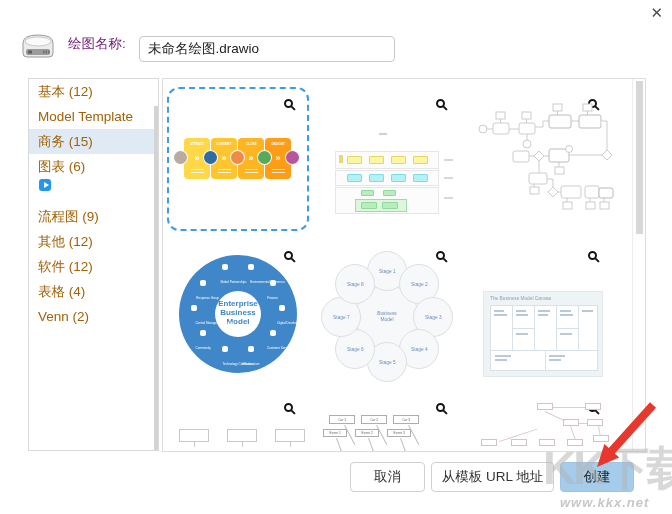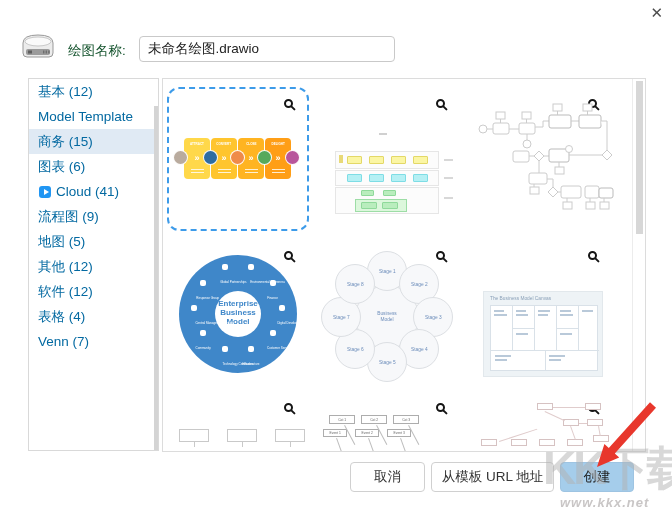--- a/index.html
+++ b/index.html
@@ -2,32 +2,32 @@
 <html><head>
 <meta charset="utf-8">
 <style>
   html,body{margin:0;padding:0;background:#fff;}
   *{box-sizing:border-box;font-family:"Liberation Sans","DejaVu Sans",sans-serif;}
   #dialog{position:relative;width:672px;height:514px;background:#fff;overflow:hidden;}
   .abs{position:absolute;}
 
   
   #close-x{position:absolute;top:5px;right:9px;font-size:15px;color:#4d4d4d;cursor:pointer;line-height:1;}
-  #hdr-label{position:absolute;left:68px;top:42px;font-size:13.5px;color:#14532d;text-align:right;}
+  #hdr-label{position:absolute;left:68px;top:35px;font-size:13.5px;color:#701a75;text-align:right;}
   #filename-input{position:absolute;left:139px;top:36px;width:256px;height:26px;border:1px solid #c9c9c9;border-radius:4px;padding:0 8px;font-size:13.5px;color:#222;outline:none;}
   #filetype-select{position:absolute;left:403px;top:36px;width:176px;height:26px;border:1px solid #c9c9c9;border-radius:4px;background:#fff;font-size:13.5px;color:#222;display:flex;align-items:center;padding:0 8px;cursor:pointer;}
   #filetype-select svg{position:absolute;right:8px;top:10px;}
 
   
   #sidebar{position:absolute;left:28px;top:78px;width:131px;height:373px;border:1px solid #d9d9d9;background:#fff;overflow:hidden;}
   #search-row{position:relative;height:26px;border-bottom:1px solid #d9d9d9;}
   #search-input{width:100%;height:100%;border:none;outline:none;padding:0 22px 0 8px;font-size:13px;color:#333;}
   .smag{position:absolute;top:7px;right:12px;width:7px;height:7px;border:1.5px solid #8a8a8a;border-radius:50%;}
   .smag::after{content:"";position:absolute;width:4px;height:1.5px;background:#8a8a8a;right:-4px;bottom:-1px;transform:rotate(45deg);}
-  .sb-item{height:25px;line-height:25px;padding-left:9px;font-size:13.5px;color:#0369a1;cursor:pointer;white-space:nowrap;display:flex;align-items:center;}
+  .sb-item{height:25px;line-height:25px;padding-left:9px;font-size:13.5px;color:#a16207;cursor:pointer;white-space:nowrap;display:flex;}
   .sb-item.sel{background:#e0eaf4;}
   .cloud-ic{display:inline-block;width:12px;height:12px;border-radius:3px;background:#2196f3;margin-right:5px;margin-left:1px;position:relative;flex:0 0 auto;}
   .cloud-ic::after{content:"";position:absolute;left:4.5px;top:3px;border-left:5px solid #fff;border-top:3px solid transparent;border-bottom:3px solid transparent;}
   #sb-scroll{position:absolute;right:0;top:27px;width:4px;height:344px;background:#d4d4d4;}
 
   
   #main{position:absolute;left:162px;top:78px;width:484px;height:374px;border:1px solid #dcdcdc;background:#fff;overflow:hidden;}
   #main-scroll-track{position:absolute;right:0;top:0;width:13px;height:372px;border-left:1px solid #ececec;background:#fff;}
   #main-scroll-thumb{position:absolute;left:3px;top:2px;width:7px;height:153px;background:#d7d7d7;}
   .card{position:absolute;width:142px;height:144px;border:2px dashed transparent;border-radius:12px;background:#fff;cursor:pointer;}
@@ -126,39 +126,35 @@
         <span>Model Template</span>
       </div>
     <div class="sb-item sel">
         <span>商务 (15)</span>
       </div>
     <div class="sb-item">
         <span>图表 (6)</span>
       </div>
     <div class="sb-item">
         <span class="cloud-ic"></span>
-        <span>Cloud (41)</span>
       </div>
     <div class="sb-item">
         <span>流程图 (9)</span>
       </div>
     <div class="sb-item">
-        <span>地图 (5)</span>
-      </div>
-    <div class="sb-item">
         <span>其他 (12)</span>
       </div>
     <div class="sb-item">
         <span>软件 (12)</span>
       </div>
     <div class="sb-item">
         <span>表格 (4)</span>
       </div>
     <div class="sb-item">
-        <span>Venn (7)</span>
+        <span>Venn (2)</span>
       </div>
     <div id="sb-scroll"></div>
   </div>
 
   <div id="main">
 
     <div class="card sel" style="left:4px;top:8px;">
       <span class="mag"></span>
       <div class="fn-box" style="left:15px;background:#ffd84a;">
         <span class="fn-label tiny">ATTRACT</span>

